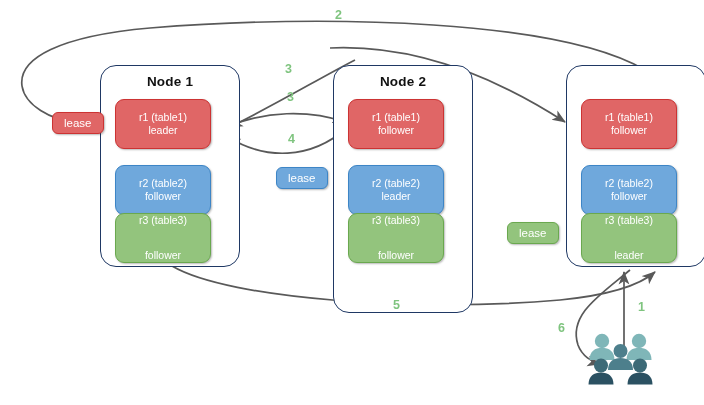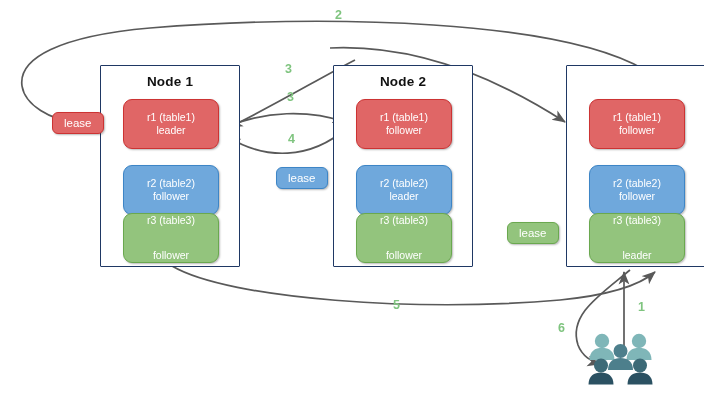--- a/index.html
+++ b/index.html
@@ -11,36 +11,36 @@
     position:relative;
   }
   #stage{position:absolute;left:0;top:0;width:704px;height:405px;}
   svg.layer{position:absolute;left:0;top:0;width:704px;height:405px;}
   svg.arrows{pointer-events:none;}
 
   .node-box{
     position:absolute;
     background:#ffffff;
     border:1.6px solid #1f3864;
-    border-radius:1px;
+    border-radius:16px;
     box-sizing:border-box;
   }
   .node-title{
     position:absolute;
     left:0;right:0;
     top:8px;
     text-align:center;
     font-size:13.5px;
     font-weight:bold;
     color:#111111;
     letter-spacing:.2px;
   }
   .replica{
     position:absolute;
-    left:22px;
+    left:14px;
     width:96px;
     height:50px;
     border-radius:9px;
     box-sizing:border-box;
     display:flex;
     flex-direction:column;
     align-items:center;
     justify-content:center;
     color:#ffffff;
     font-size:10.5px;
@@ -114,21 +114,21 @@
     <div class="replica rep-blue" style="top:92px;">
       <span>r2 (table2)</span>
       <span>follower</span>
     </div>
     <div class="replica rep-green" style="top:147px;">
       <span>r3 (table3)</span>
       <span>follower</span>
     </div>
   </div>
 
-  <div class="node-box" style="left:333px;top:65px;width:140px;height:202px;padding-left:24px;">
+  <div class="node-box" style="left:333px;top:65px;width:140px;height:248px;padding-left:24px;">
     <div class="node-title">Node 2</div>
     <div class="replica rep-red" style="top:33px;">
       <span>r1 (table1)</span>
       <span>follower</span>
     </div>
     <div class="replica rep-blue" style="top:92px;">
       <span>r2 (table2)</span>
       <span>leader</span>
     </div>
     <div class="replica rep-green" style="top:147px;">

